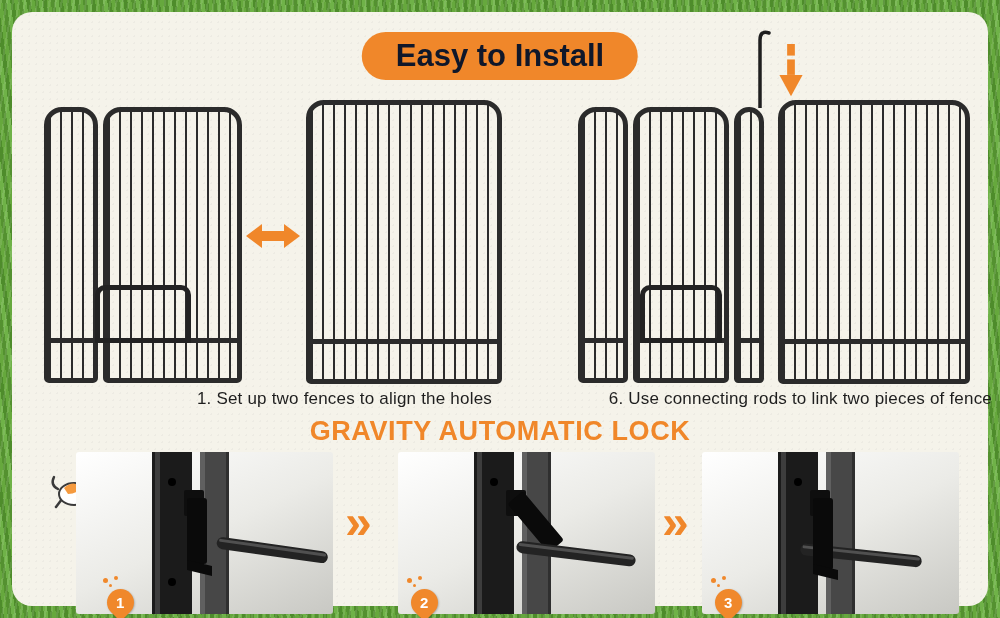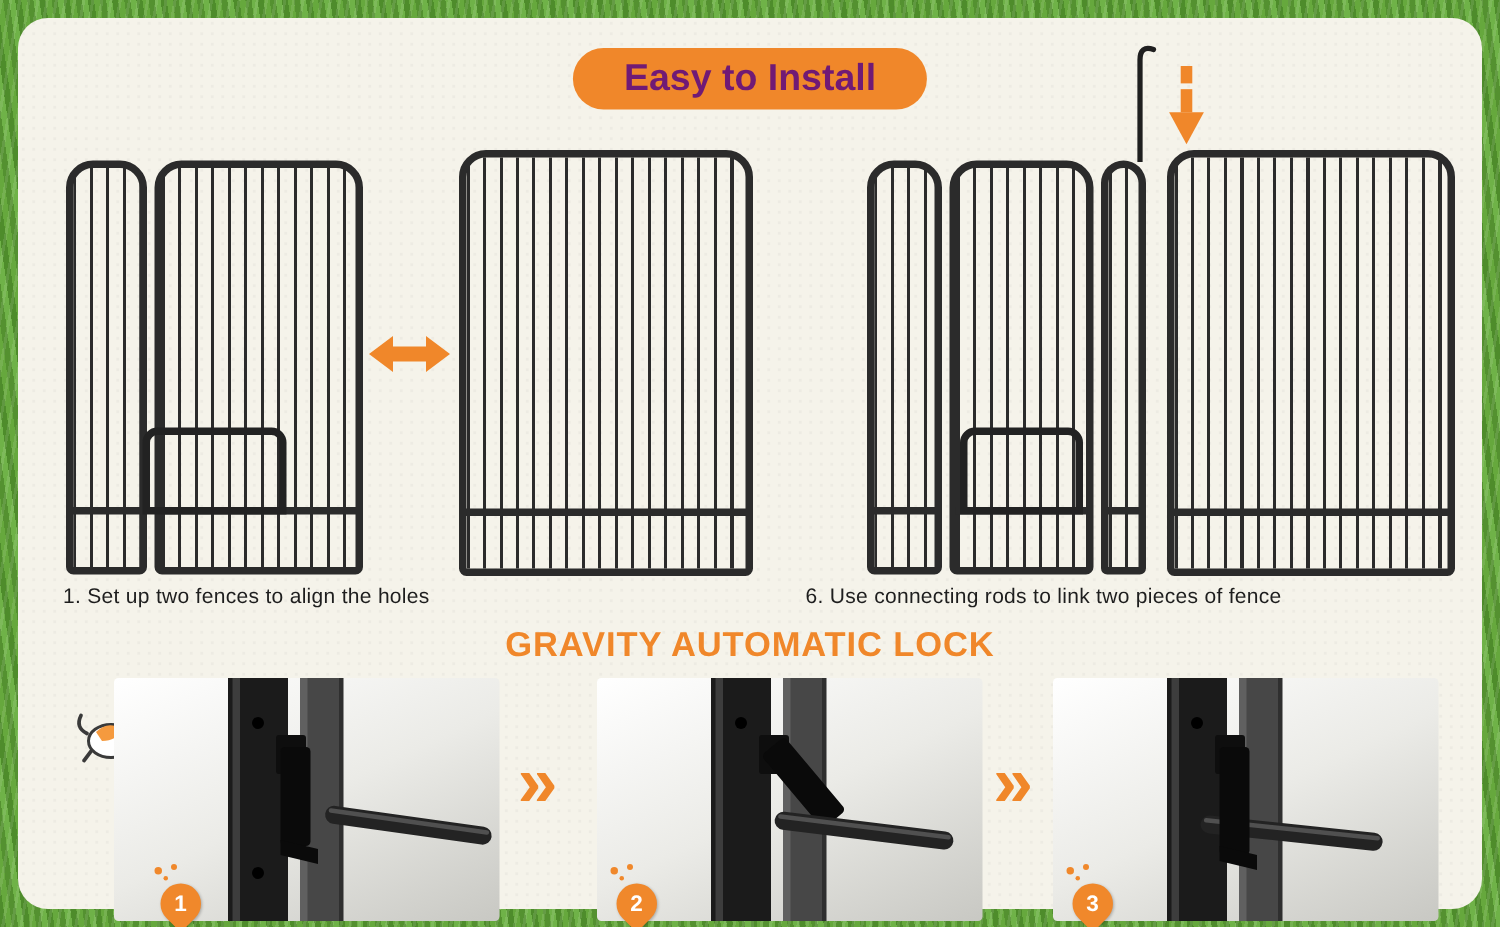--- a/index.html
+++ b/index.html
@@ -16,22 +16,22 @@
   }
   .panel {
     position: absolute; left: 12px; top: 12px; right: 12px; bottom: 12px;
     border-radius: 20px;
     background-color: #f5f3ea;
     background-image: radial-gradient(rgba(0,0,0,0.03) 1px, rgba(0,0,0,0) 1px);
     background-size: 7px 7px;
   }
   .badge {
     position: absolute; left: 50%; top: 20px; transform: translateX(-50%);
-    background: #f0872a; color: #701a75;
-    font-size: 25px; font-weight: 700;
+    background: #f0872a; color: #0f172a;
+    font-size: 31px; font-weight: 700;
     padding: 6px 34px; border-radius: 24px; white-space: nowrap;
   }
   
   .group { position: absolute; }
   .fence {
     position: absolute; box-sizing: border-box;
     border: 5px solid #2b2b2b;
     border-radius: 18px 18px 5px 5px;
     background: repeating-linear-gradient(to right, #2b2b2b 0 2px, rgba(0,0,0,0) 2px 11px);
   }
@@ -54,28 +54,28 @@
   .g1 .door { left: 51px; width: 96px; }
   .g2 .door { left: 62px; width: 82px; }
   .wide1 { left: 294px; top: 88px; width: 196px; height: 284px; }
   .wide2 { left: 766px; top: 88px; width: 192px; height: 284px; }
   
   .dblarrow  { position: absolute; left: 234px; top: 212px; width: 54px; height: 24px; }
   .rodhook   { position: absolute; left: 735px; top: 14px;  width: 26px; height: 82px; }
   .downarrow { position: absolute; left: 766px; top: 32px;  width: 26px; height: 56px; }
   
   .cap {
-    position: absolute; top: 377px; font-size: 14px; color: #1e1e1e;
-    text-align: left; letter-spacing: 0.2px;
+    position: absolute; top: 377px; font-size: 17px; color: #1e1e1e;
+    text-align: right; letter-spacing: 0.2px;
   }
   .cap1 { left: 30px;  width: 450px; }
   .cap2 { left: 525px; width: 455px; }
   .lock-heading {
     position: absolute; top: 404px; left: 0; width: 100%;
-    text-align: center; font-size: 23px; font-weight: 700;
+    text-align: center; font-size: 27px; font-weight: 700;
     color: #f0872a; letter-spacing: 0.6px;
   }
   
   .tile {
     position: absolute; top: 440px; width: 257px; height: 162px;
     background: linear-gradient(155deg, #ffffff 0%, #ebebe7 50%, #c8c8c3 100%);
     border-radius: 3px; overflow: hidden;
   }
   .t1 { left: 64px; } .t2 { left: 386px; } .t3 { left: 690px; }
   .tile svg { width: 100%; height: 100%; display: block; }

